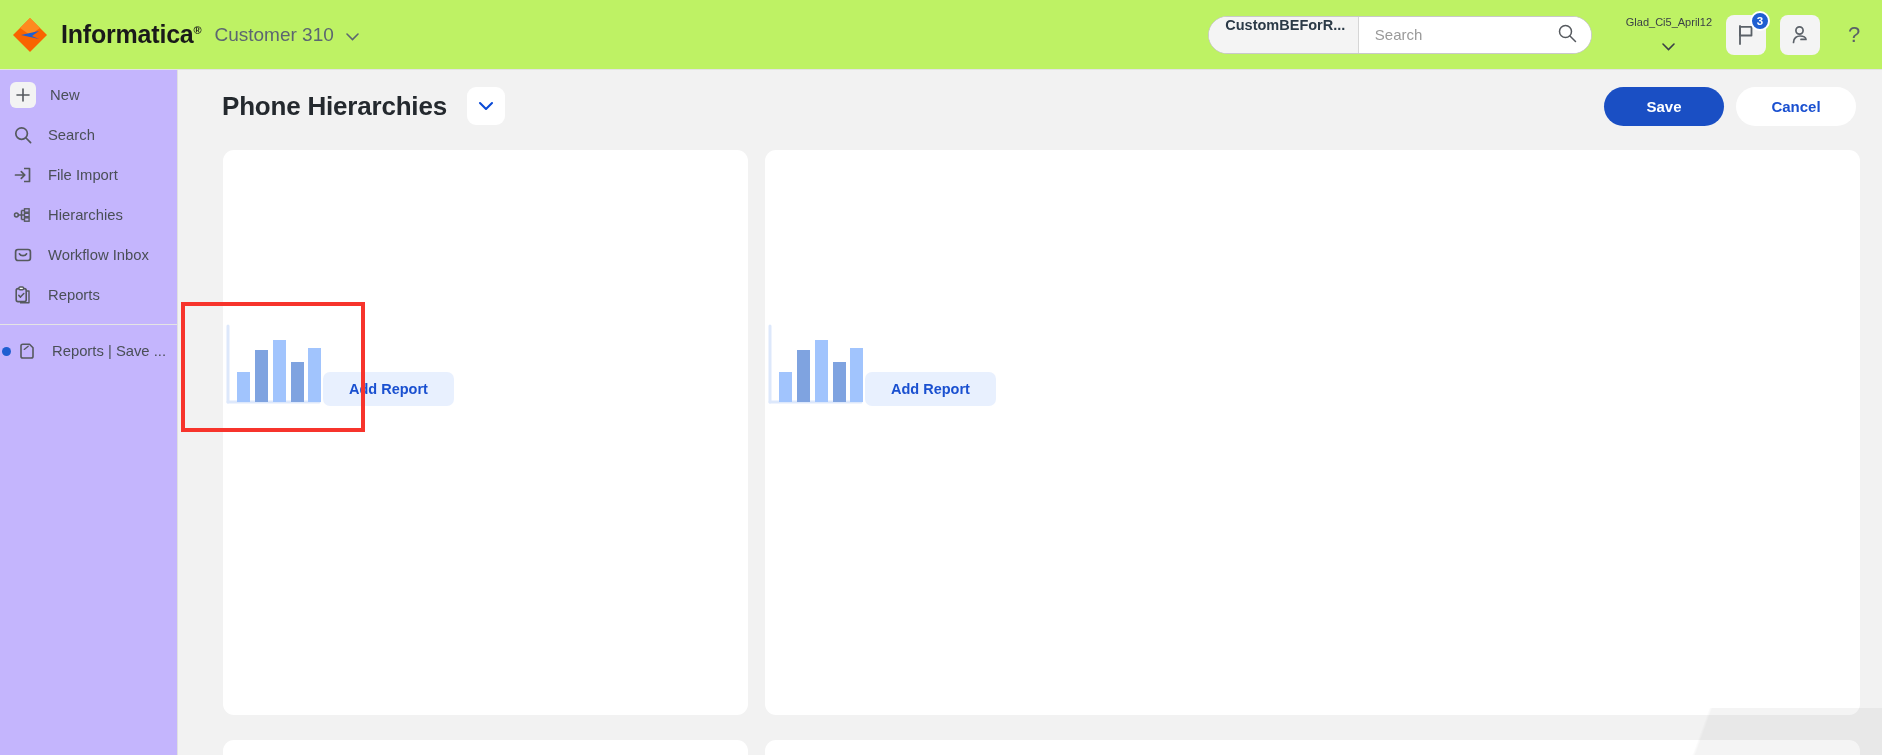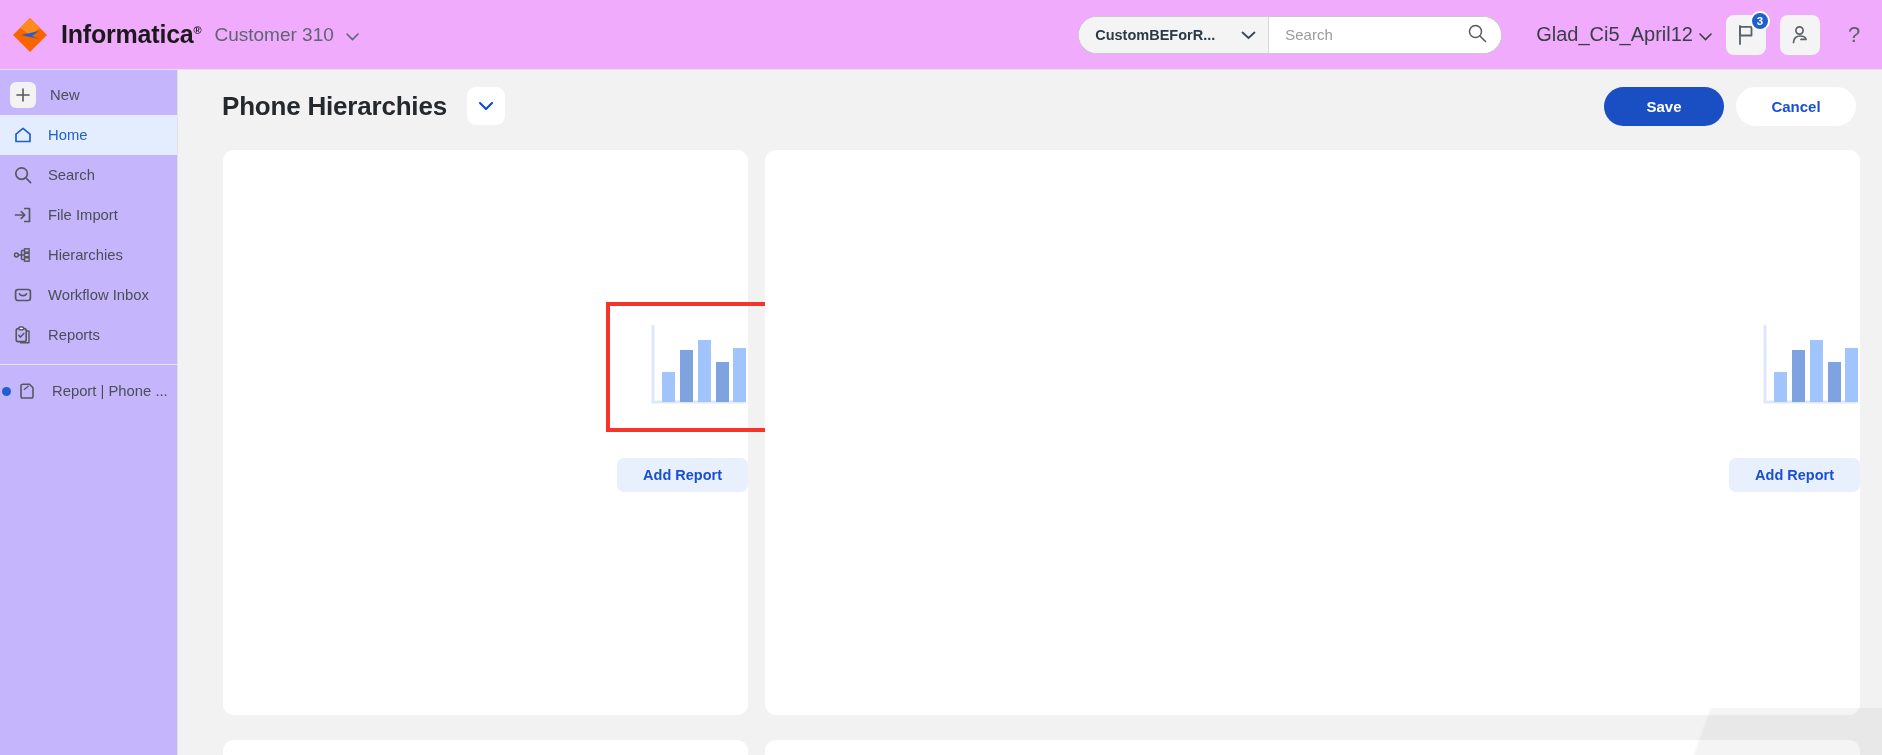--- a/index.html
+++ b/index.html
@@ -7,21 +7,21 @@
     width: 1882px; height: 755px;
     overflow: hidden;
     font-family: "Liberation Sans", sans-serif;
     background: #f2f2f2;
   }
 
   
   .topbar {
     position: absolute; top: 0; left: 0;
     width: 1882px; height: 70px;
-    background: #f0abfc;
+    background: #bef264;
     border-bottom: 1px solid #e3e3e3;
     display: flex; align-items: center;
   }
   .brand { display: flex; align-items: center; padding-left: 10px; }
   .logo-mark { width: 40px; height: 40px; position: relative; }
   .brand-name {
     font-size: 25px; font-weight: bold; color: #1a1a1a;
     margin-left: 11px; letter-spacing: -0.2px;
   }
   .brand-tm { font-size: 11px; color: #1a1a1a; vertical-align: super; }
@@ -37,36 +37,36 @@
   .search-wrap {
     display: flex; align-items: center; height: 38px;
     border: 1px solid #c9c9c9; border-radius: 19px;
     overflow: hidden; background: #fff;
   }
   .search-scope {
     display: flex; align-items: center; gap: 26px;
     height: 100%; padding: 0 12px 0 16px;
     background: #f4f4f4; border-right: 1px solid #d6d6d6;
     font-size: 14.5px; font-weight: bold; color: #2b3a47;
-    white-space: nowrap; min-width: 150px;
+    white-space: nowrap; min-width: 150px; flex-direction: column;
   }
   .search-field {
     display: flex; align-items: center; height: 100%;
     width: 232px; padding: 0 14px 0 16px; background: #fff;
   }
   .search-field input {
     border: none; outline: none; font-size: 15px;
     color: #3a3a3a; width: 100%; background: transparent;
     font-family: "Liberation Sans", sans-serif;
   }
   .search-field input::placeholder { color: #9a9a9a; }
 
   .user-menu {
-    display: flex; align-items: center; gap: 6px;
-    margin-left: 34px; font-size: 20px; color: #3a3f47; white-space: nowrap;
+    display: flex; align-items: center; gap: 13px;
+    margin-left: 34px; font-size: 11px; color: #3a3f47; white-space: nowrap; flex-direction: column;
   }
   .icon-btn {
     width: 40px; height: 40px; margin-left: 14px;
     border-radius: 8px; background: #f4f4f4;
     display: flex; align-items: center; justify-content: center;
     position: relative;
   }
   .icon-btn.help { background: transparent; }
   .badge {
     position: absolute; top: -4px; right: -4px;
@@ -146,21 +146,21 @@
     padding: 8px 22px 0 45px;
   }
   .card {
     background: #fff; border-radius: 11px;
     height: 565px; position: relative;
   }
   .card.c1 { width: 525px; }
   .card.c2 { width: 1095px; }
   .card-inner {
     position: absolute; left: 0; right: 0; top: 0;
-    display: flex; flex-direction: column; align-items: flex-end;
+    display: flex; align-items: flex-start;
   }
   .card.c1 .card-inner { top: 174px; }
   .card.c2 .card-inner { top: 174px; }
 
   .chart-ph { position: relative; }
   .chart-svg { display: block; }
   .highlight-box {
     position: absolute;
     left: -42px; top: -22px;
     width: 184px; height: 130px;
@@ -274,28 +274,20 @@
 
   <div class="nav-item new">
     <span class="ico">
       <svg width="16" height="16" viewBox="0 0 16 16">
           <path d="M8 2 L8 14 M2 8 L14 8" stroke="#55595e" stroke-width="1.6" stroke-linecap="round"></path>
         </svg>
     </span>
     <span class="nav-label">New</span>
   </div>
 
-  <div class="nav-item active">
-    <span class="ico">
-      <svg width="20" height="20" viewBox="0 0 20 20">
-          <path d="M3 9.2 L10 3.4 L17 9.2 L17 16.5 L3 16.5 Z" stroke="#1f5fd1" stroke-width="1.7" fill="none" stroke-linejoin="round"></path>
-        </svg>
-    </span>
-    <span class="nav-label">Home</span>
-  </div>
 
   <div class="nav-item">
     <span class="ico">
       <svg width="20" height="20" viewBox="0 0 20 20">
           <circle cx="8.6" cy="8.6" r="5.8" stroke="#55595e" stroke-width="1.7" fill="none"></circle>
           <line x1="13" y1="13" x2="17.6" y2="17.6" stroke="#55595e" stroke-width="1.7" stroke-linecap="round"></line>
         </svg>
     </span>
     <span class="nav-label">Search</span>
   </div>
@@ -349,21 +341,21 @@
   <div class="nav-sep"></div>
 
   <div class="nav-item recent">
     <span class="dot"></span>
     <span class="ico">
       <svg width="20" height="20" viewBox="0 0 20 20">
         <path d="M4 4.8 C4 3.8 4.8 3.2 5.8 3.2 L12.5 3.2 L16 6.8 L16 15.4 C16 16.4 15.2 17 14.2 17 L5.8 17 C4.8 17 4 16.4 4 15.4 Z" stroke="#55595e" stroke-width="1.6" fill="none" stroke-linejoin="round"></path>
         <path d="M7.2 8.4 L11.2 5.2" stroke="#55595e" stroke-width="1.3" stroke-linecap="round"></path>
       </svg>
     </span>
-    <span class="nav-label">Report | Phone ...</span>
+    <span class="nav-label">Reports | Save ...</span>
   </div>
 
 </div>
 
 <div class="main">
 
   <div class="page-head">
     <span class="page-title">Phone Hierarchies</span>
     <div class="title-caret-btn">
       <svg width="16" height="10" viewBox="0 0 16 10">

